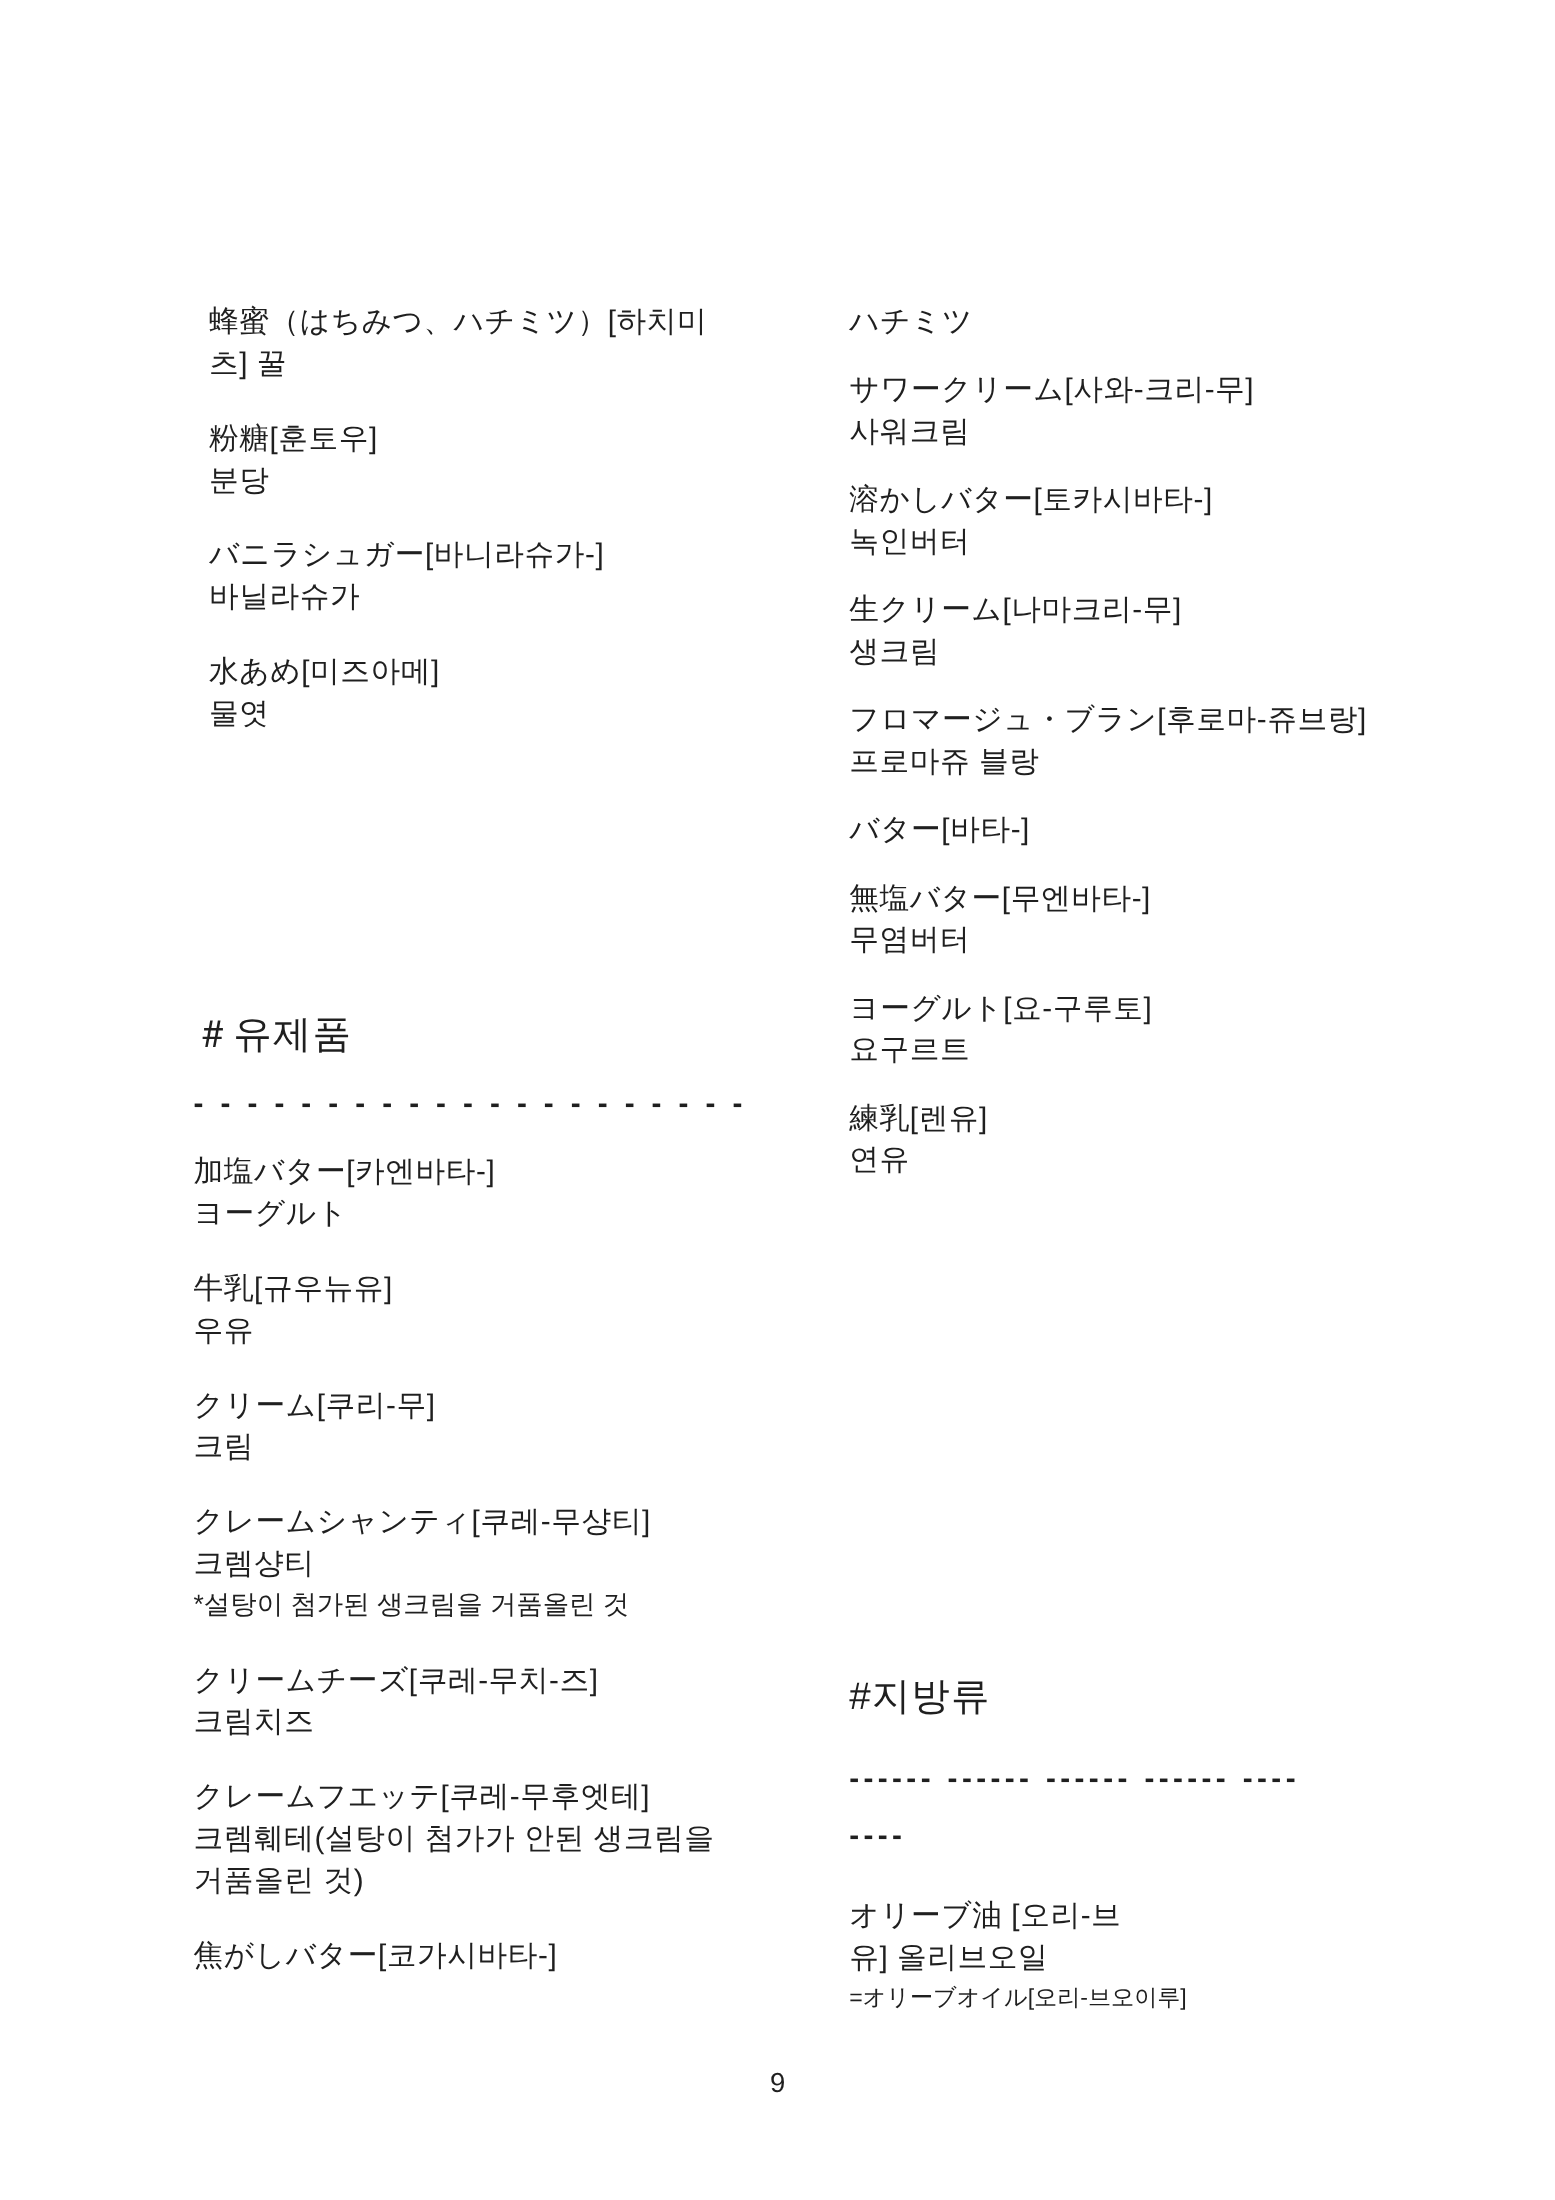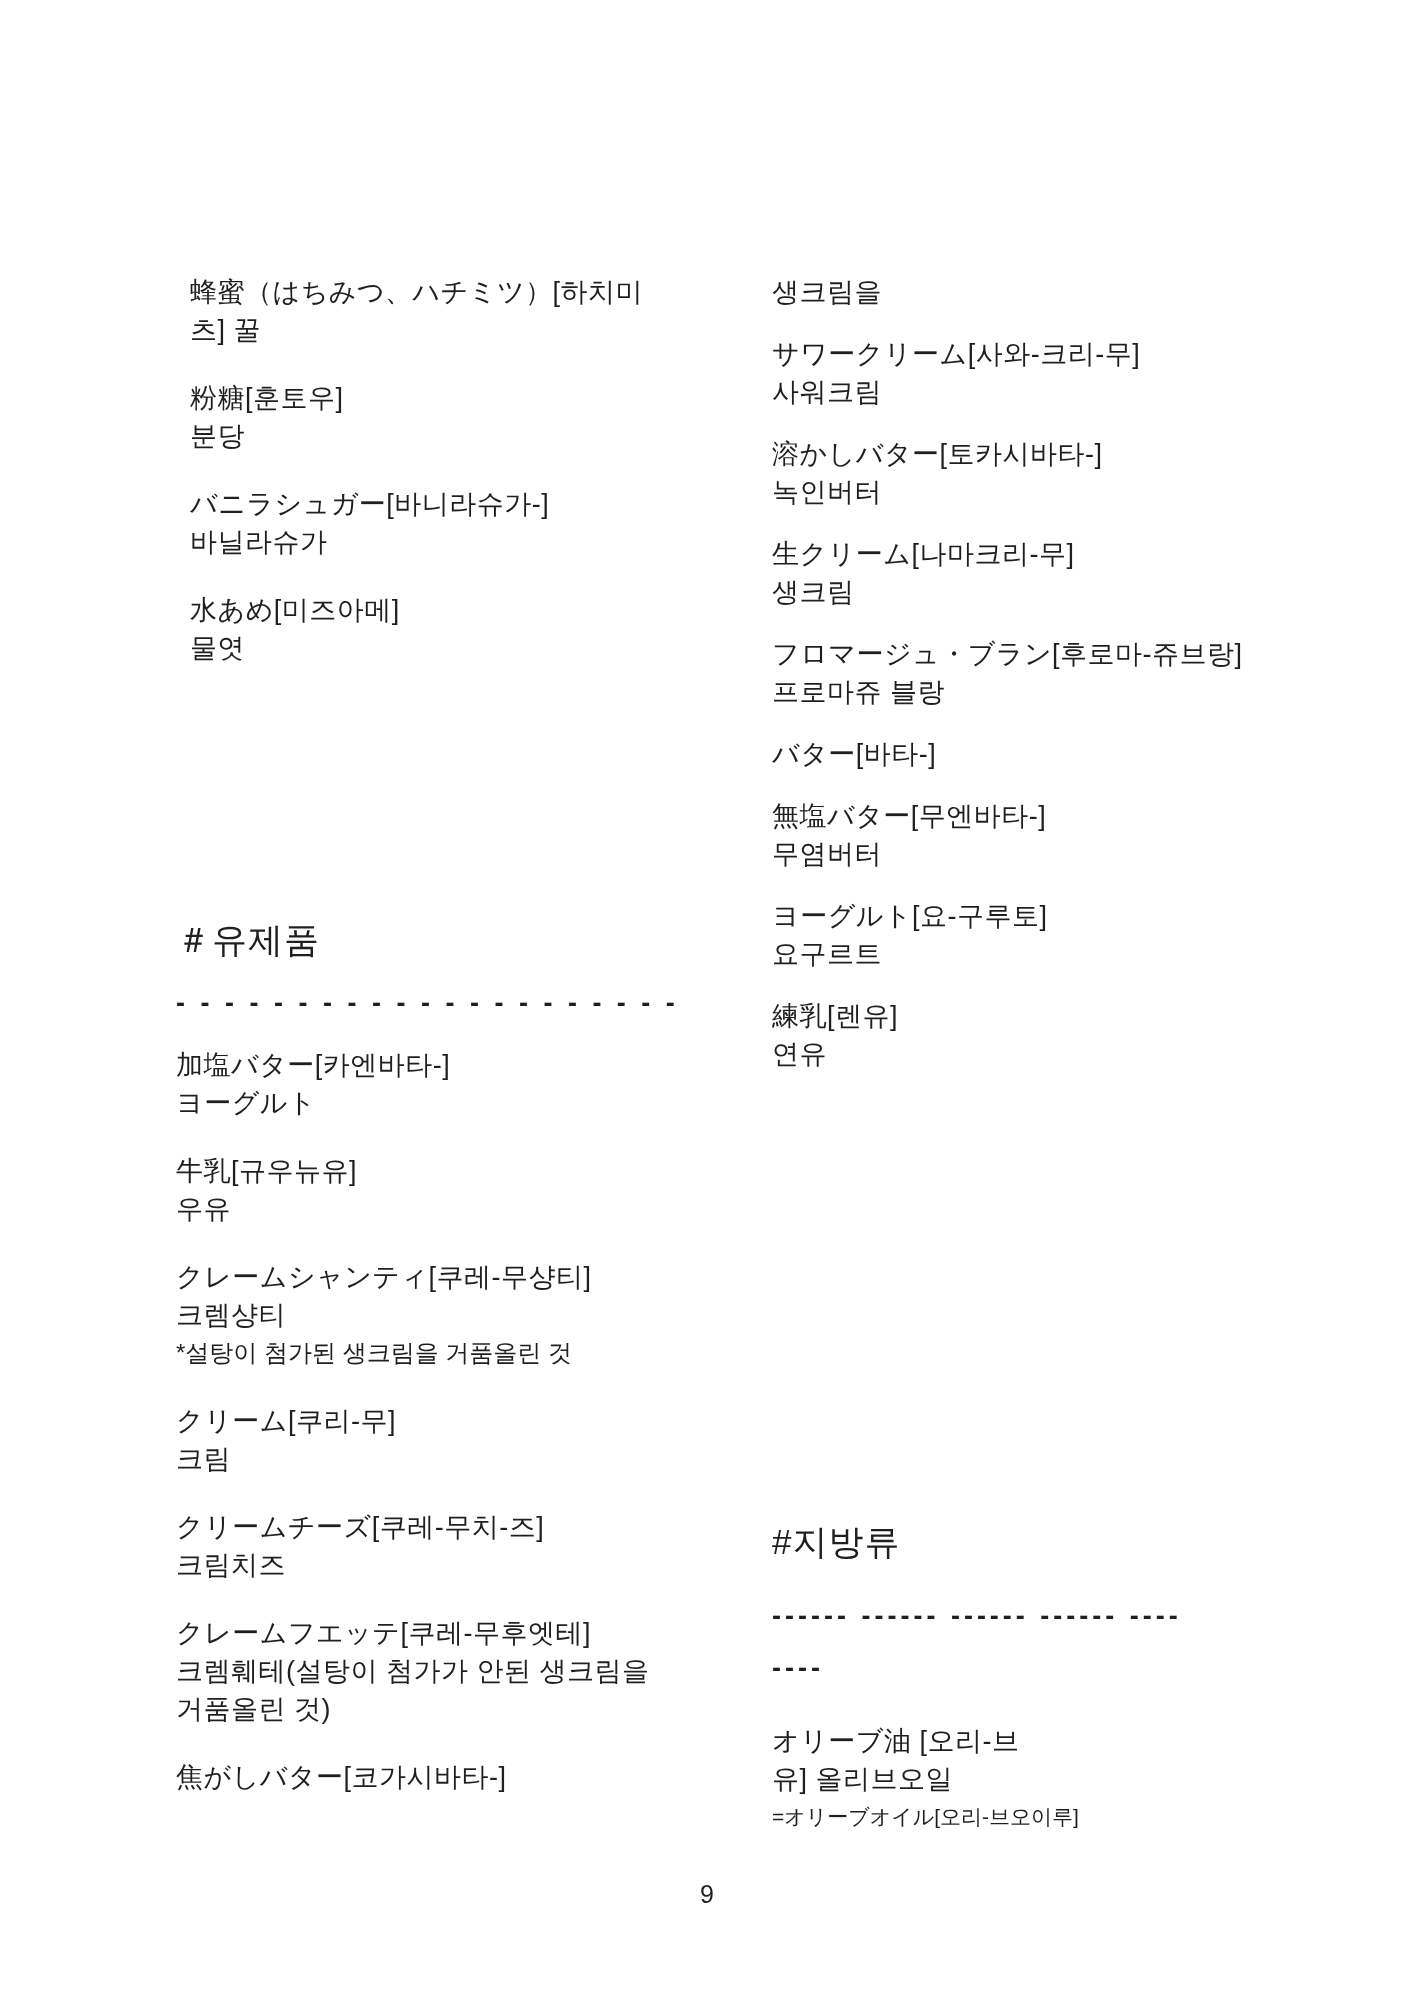--- a/index.html
+++ b/index.html
@@ -79,46 +79,46 @@
     <div>
         <div class="entry">
           <div class="line">加塩バター[카엔바타-]</div>
           <div class="line">ヨーグルト</div>
         </div>
         <div class="entry">
           <div class="line">牛乳[규우뉴유]</div>
           <div class="line">우유</div>
         </div>
         <div class="entry">
+          <div class="line">クリーム[쿠리-무]</div>
+          <div class="line">크림</div>
+        </div>
+        <div class="entry">
           <div class="line">クレームシャンティ[쿠레-무샹티]</div>
           <div class="line">크렘샹티</div>
           <div class="note">*설탕이 첨가된 생크림을 거품올린 것</div>
-        </div>
-        <div class="entry">
-          <div class="line">クリーム[쿠리-무]</div>
-          <div class="line">크림</div>
         </div>
         <div class="entry">
           <div class="line">クリームチーズ[쿠레-무치-즈]</div>
           <div class="line">크림치즈</div>
         </div>
         <div class="entry">
           <div class="line">クレームフエッテ[쿠레-무후엣테]</div>
           <div class="line">크렘훼테(설탕이 첨가가 안된 생크림을</div>
           <div class="line">거품올린 것)</div>
         </div>
         <div class="entry">
           <div class="line">焦がしバター[코가시바타-]</div>
         </div>
       </div>
   </section>
 
   <section class="col col-right-top" style="left:772px; top:234px; width:450px;">
       <div class="entry">
-        <div class="line">생크림을</div>
+        <div class="line">ハチミツ</div>
       </div>
       <div class="entry">
         <div class="line">サワークリーム[사와-크리-무]</div>
         <div class="line">사워크림</div>
       </div>
       <div class="entry">
         <div class="line">溶かしバター[토카시바타-]</div>
         <div class="line">녹인버터</div>
       </div>
       <div class="entry">

